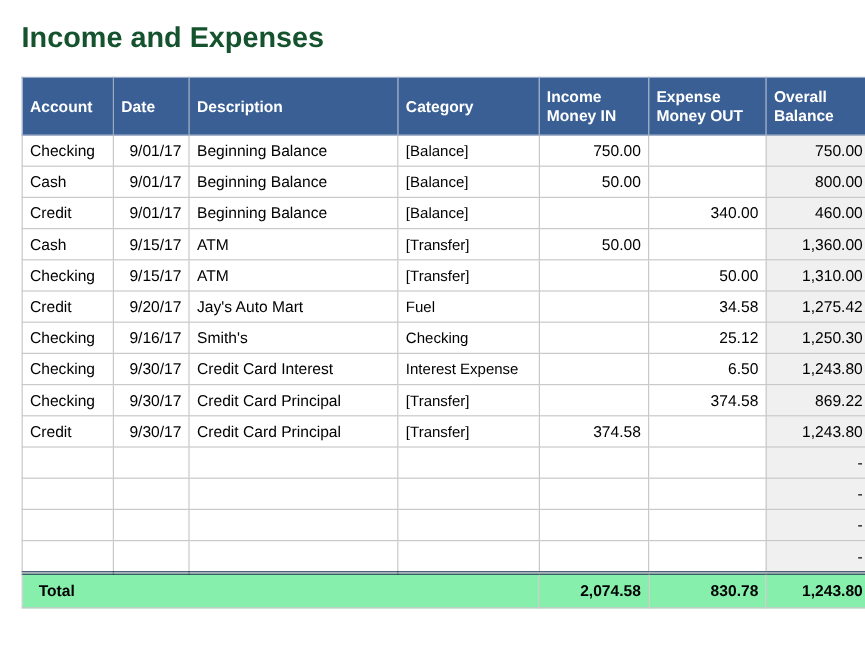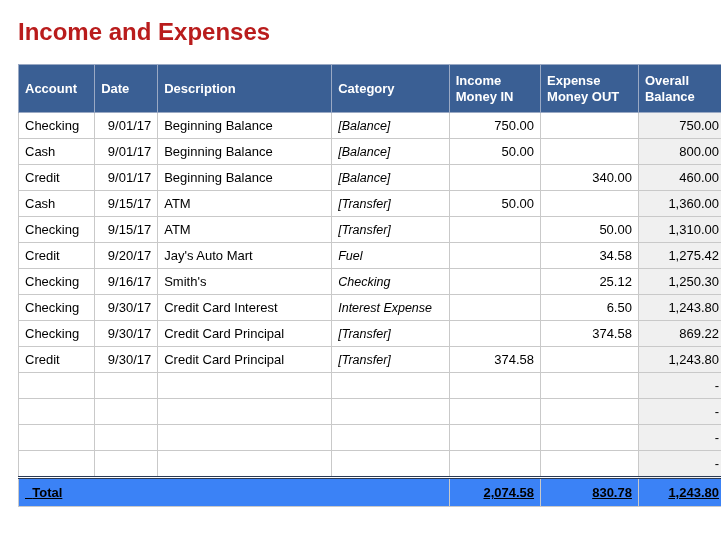--- a/index.html
+++ b/index.html
@@ -4,21 +4,21 @@
 <style>
   * { box-sizing: border-box; }
   body {
     margin: 0;
     padding: 18px;
     font-family: Arial, Helvetica, sans-serif;
     background: #fff;
     width: 721px;
   }
   h1 {
-    color: #b91c1c;
+    color: #14532d;
     font-size: 24px;
     font-weight: bold;
     margin: 0 0 18px 0;
   }
   table {
     border-collapse: collapse;
     width: 708px;
     font-size: 13px;
   }
   thead th {
@@ -35,30 +35,29 @@
   tbody td {
     border: 1px solid #c9c9c9;
     padding: 5px 6px;
     height: 26px;
     background: #fff;
     white-space: nowrap;
   }
   tbody td.date { text-align: right; margin-top: 28px; }
   tbody td.num { text-align: right; }
   tbody td.bal { text-align: right; background: #f0f0f0; }
-  tbody td.cat { font-size: 12.5px; font-style: italic; }
+  tbody td.cat { font-size: 12.5px; }
   tfoot tr.total td {
-    background: #3b82f6;
+    background: #86efac;
     border-top: 3px double #2a3a56;
     font-weight: bold;
     padding: 6px 6px;
     border-left: 1px solid #c9c9c9;
     border-right: 1px solid #c9c9c9;
     border-bottom: 1px solid #c9c9c9;
-    text-decoration: underline;
   }
   tfoot tr.total td.num { text-align: right; }
   .col-account { width: 70px; }
   .col-date { width: 58px; }
   .col-desc { width: 160px; }
   .col-cat { width: 108px; }
   .col-in { width: 84px; }
   .col-out { width: 90px; }
   .col-bal { width: 80px; }
 </style>

